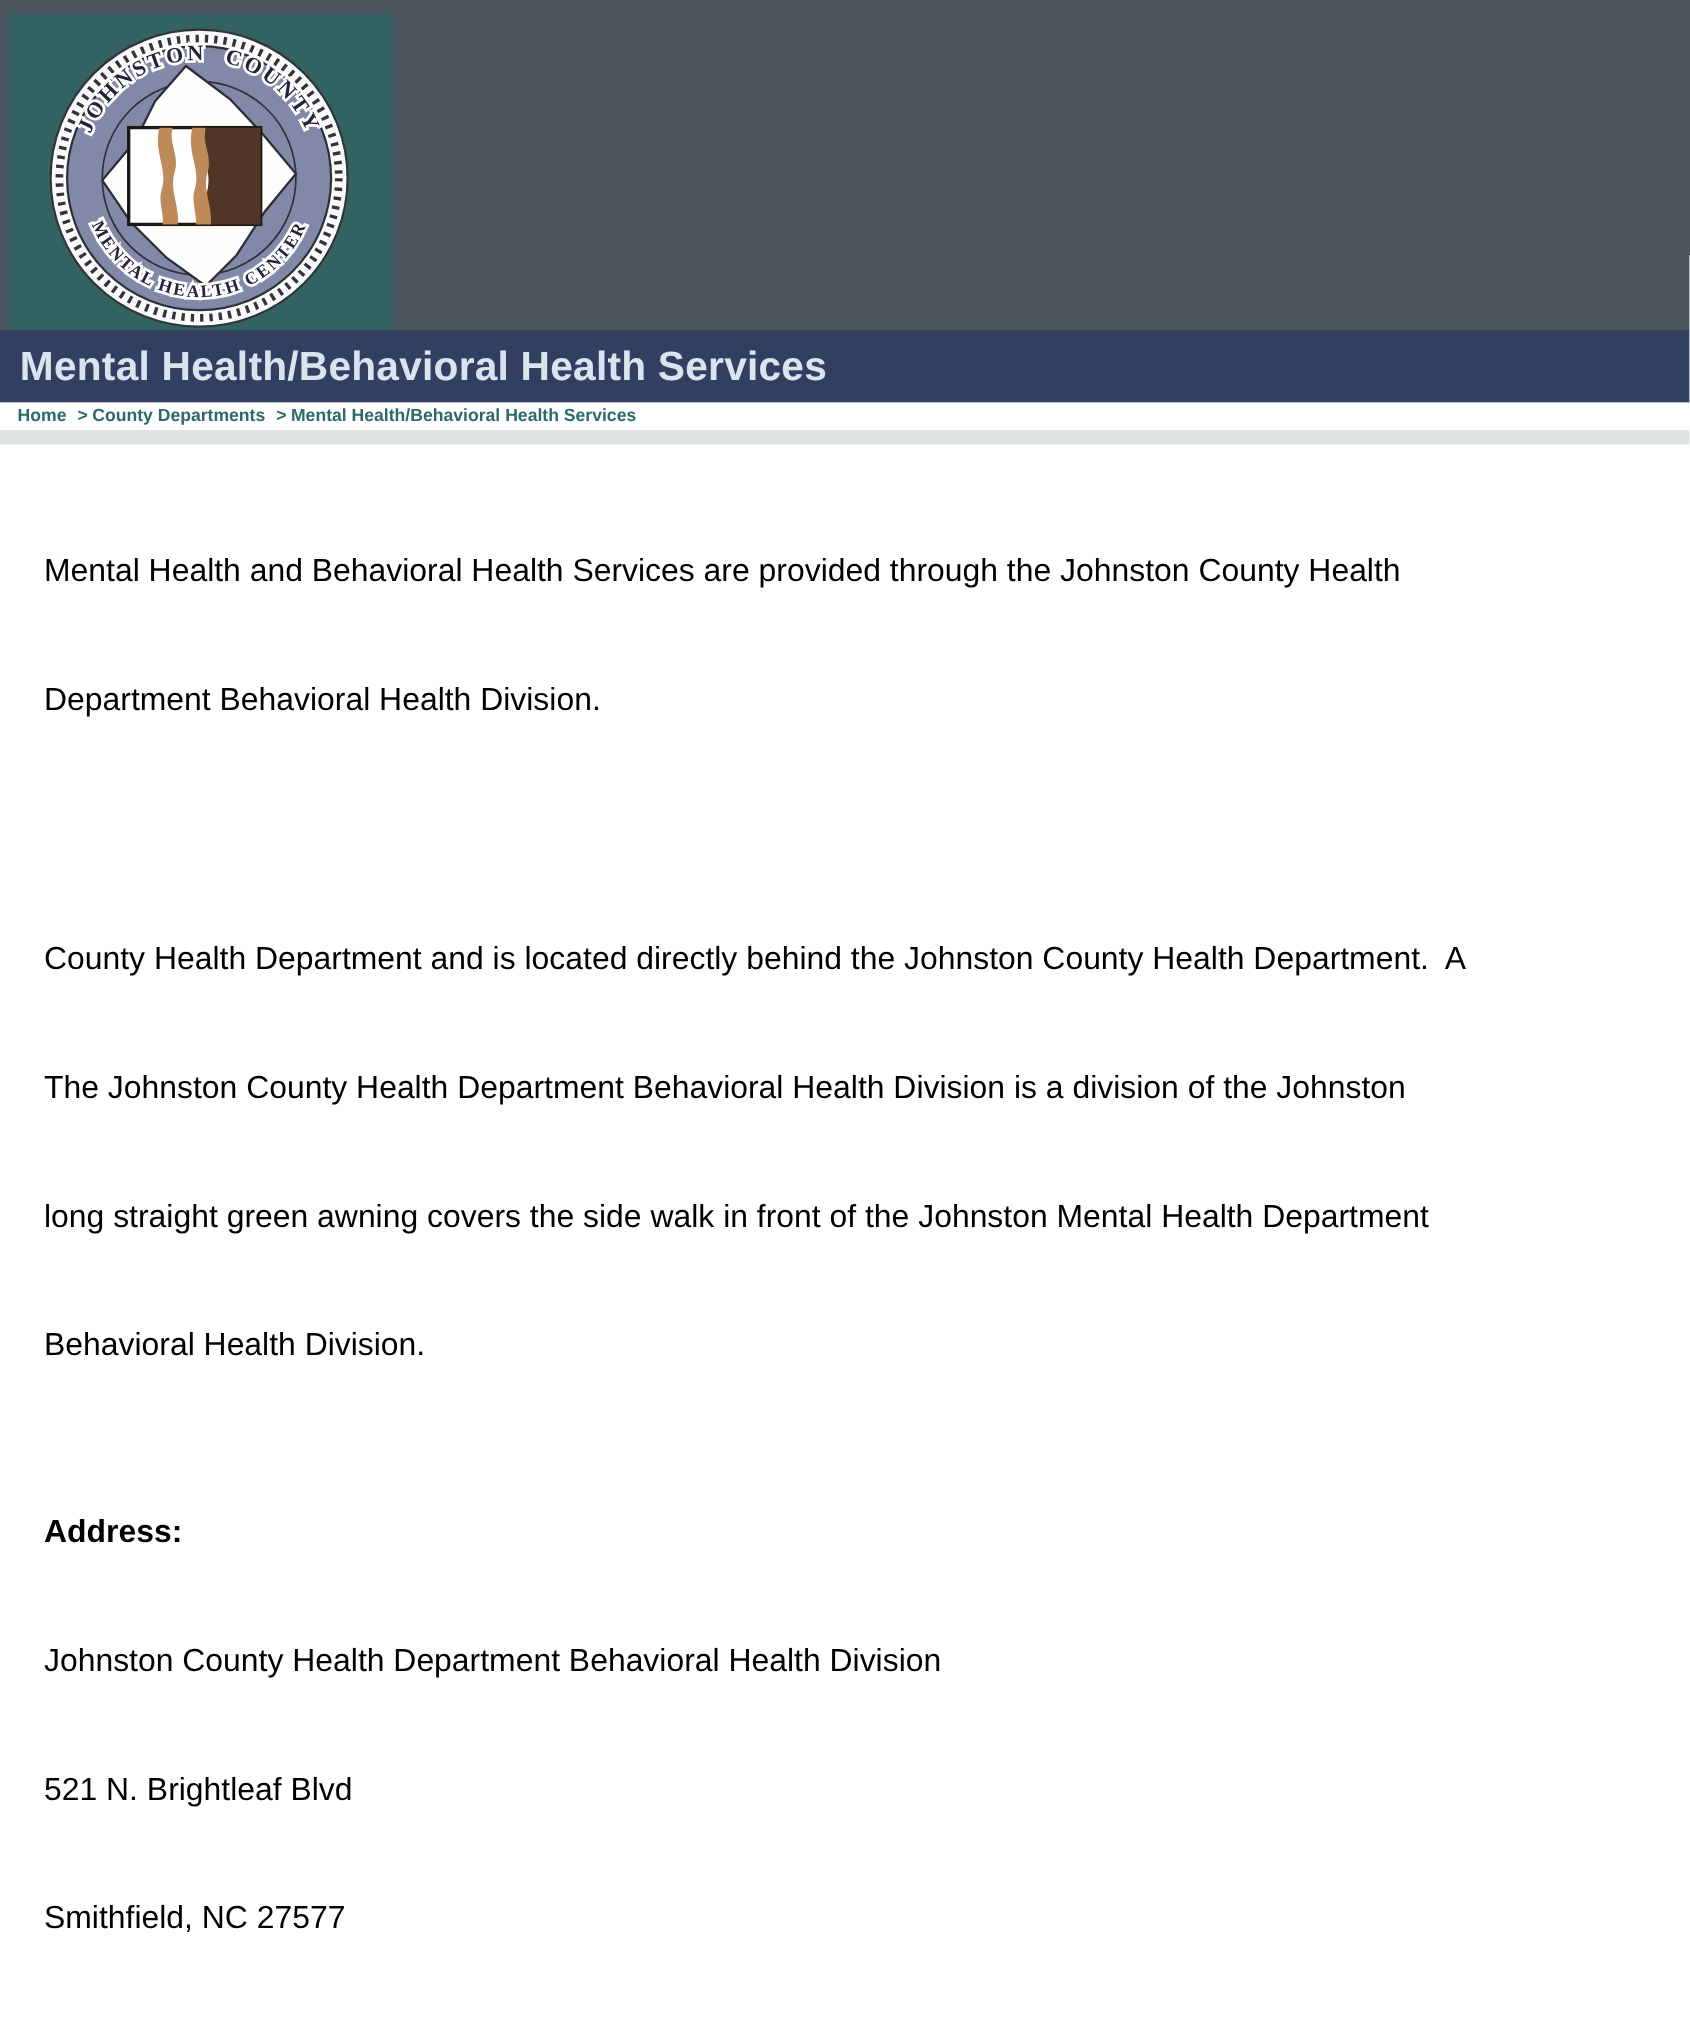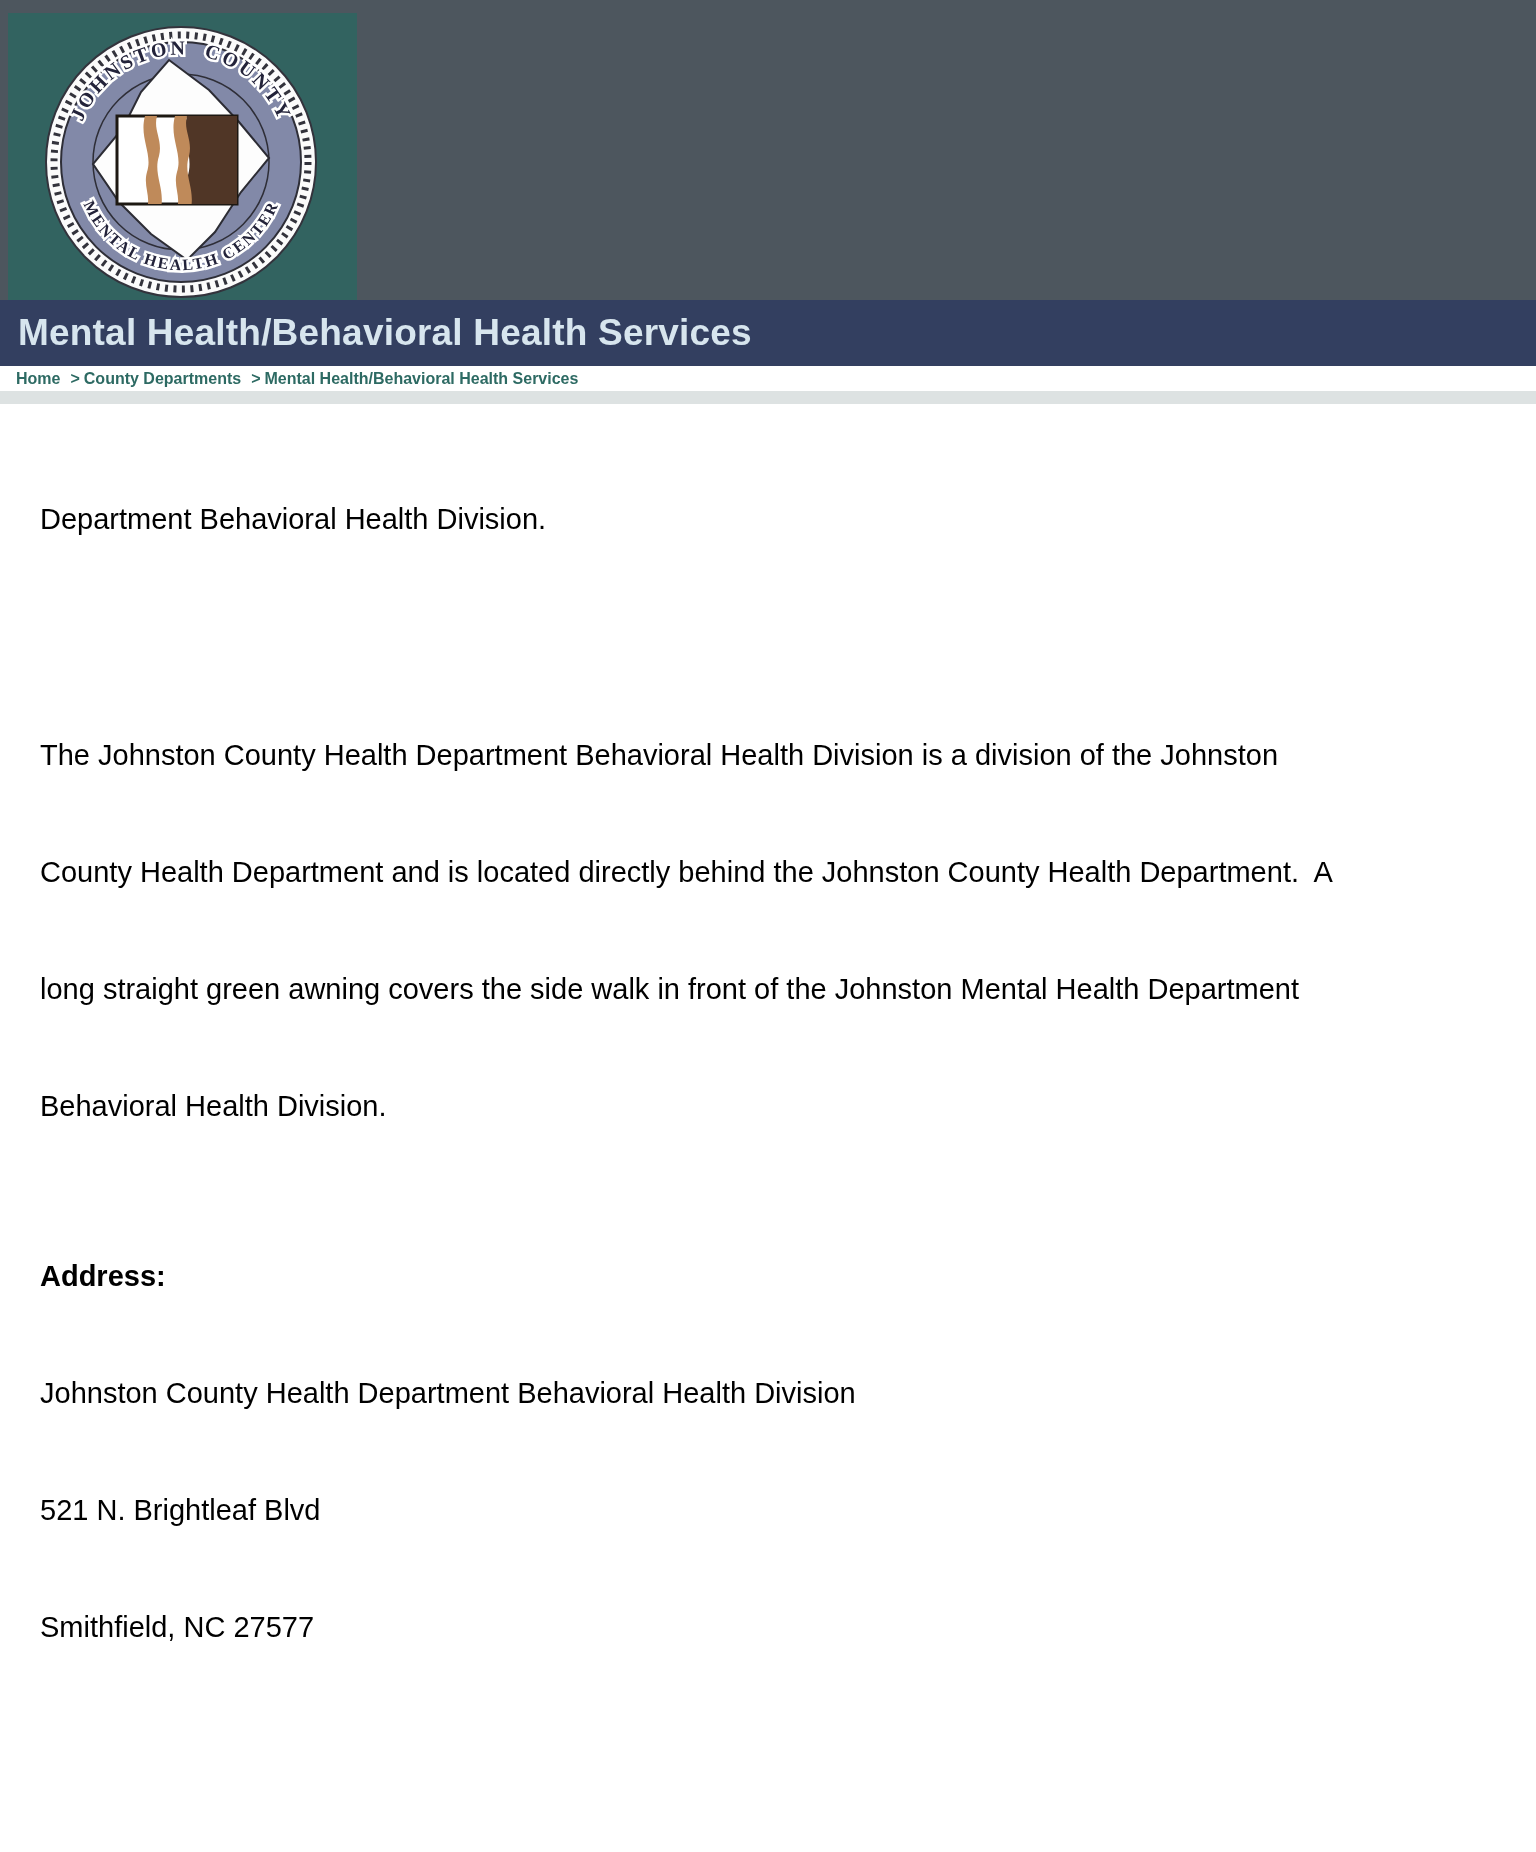--- a/index.html
+++ b/index.html
@@ -84,26 +84,27 @@
   <span class="crumb-sep">&gt;</span>
   <span>County Departments</span>
   <span class="crumb-sep">&gt;</span>
   <span>Mental Health/Behavioral Health Services</span>
 </div>
 <div class="separator-band"></div>
 
 <div class="content">
 
   <div class="para p1">
+    <div>Mental Health and Behavioral Health Services are provided through the Johnston County Health</div>
     <div>Department Behavioral Health Division.</div>
   </div>
 
   <div class="para p2">
+    <div>County Health Department and is located directly behind the Johnston County Health Department.  A</div>
     <div>The Johnston County Health Department Behavioral Health Division is a division of the Johnston</div>
-    <div>County Health Department and is located directly behind the Johnston County Health Department.  A</div>
     <div>long straight green awning covers the side walk in front of the Johnston Mental Health Department</div>
     <div>Behavioral Health Division.</div>
   </div>
 
   <div class="addr-head"><span class="u">Address</span><span>:</span></div>
 
   <div class="addr-lines">
     <div>Johnston County Health Department Behavioral Health Division</div>
     <div>521 N. Brightleaf Blvd</div>
     <div>Smithfield, NC 27577</div>

